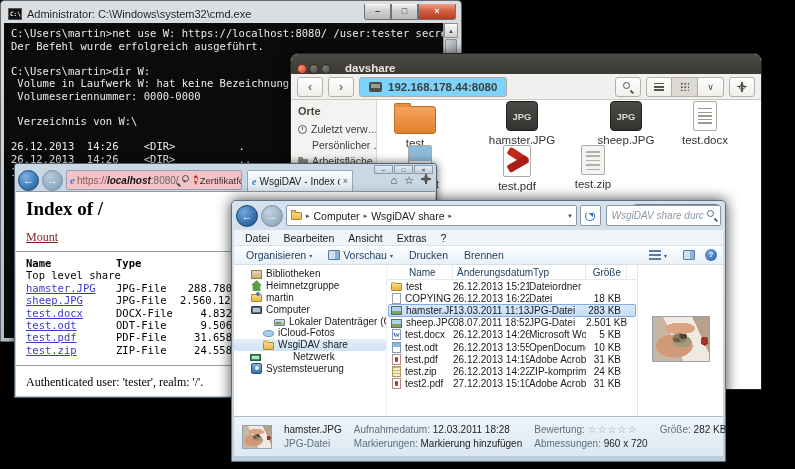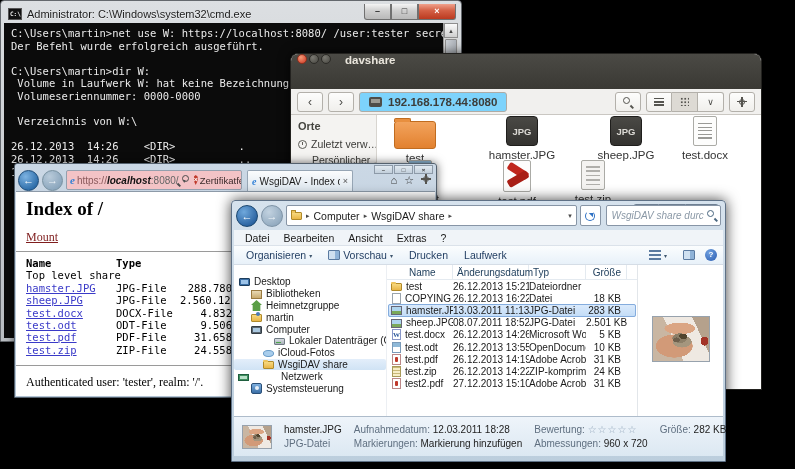--- a/index.html
+++ b/index.html
@@ -32,22 +32,22 @@
               border-left:1px solid #9a9a9a;}
   .cmd-scroll .sb-up{height:15px;background:linear-gradient(#fafafa,#cfcfcf);border:1px solid #8e8e8e;
               font-size:6px;color:#444;text-align:center;line-height:14px;}
   .cmd-scroll .sb-thumb{height:30px;margin:1px;background:linear-gradient(90deg,#cdd1d6,#aeb3ba);
               border:1px solid #8e8e8e;border-radius:1px;}
 
   
   #nautilus{left:290px;top:53px;width:472px;height:337px;z-index:2;background:#fff;
             border:1px solid #23221f;border-radius:8px 8px 0 0;overflow:hidden;
             box-shadow:0 0 12px rgba(0,0,0,.7);}
-  .n-title{height:35px;background:linear-gradient(#4b4a45,#3a3934);display:flex;
-           align-items:flex-start;padding:0 6px;gap:2px;}
+  .n-title{height:20px;background:linear-gradient(#4b4a45,#3a3934);display:flex;
+           align-items:flex-end;padding:0 6px;gap:2px;}
   .n-circle{width:10px;height:10px;border-radius:50%;}
   .n-close{background:radial-gradient(circle at 35% 30%,#f39a77,#d9543c 70%);border:1px solid #8e2f1d;}
   .n-min,.n-max{background:radial-gradient(circle at 35% 30%,#7a7972,#53524c 75%);border:1px solid #2c2b27;}
   .n-title-text{margin-left:12px;font:bold 11.5px "Liberation Sans",sans-serif;color:#e9e5dc;}
   .n-toolbar{height:26px;background:#f1f0ee;border-bottom:1px solid #cac7c2;display:flex;
              align-items:center;padding:0 6px;gap:5px;}
   .n-btn{height:20px;min-width:26px;background:linear-gradient(#fdfdfc,#f0efec);
          border:1px solid #b3b0aa;border-radius:3px;display:flex;align-items:center;
          justify-content:center;color:#4a4a47;font-size:12px;}
   .n-loc{height:20px;display:flex;align-items:center;gap:6px;padding:0 9px;
@@ -574,41 +574,37 @@
       </span>
     <span class="x-tool">
         <span class="x-tool-ico"></span>
         <span>Vorschau</span>
         <span class="x-tb-caret">▾</span>
       </span>
     <span class="x-tool">
         <span>Drucken</span>
       </span>
     <span class="x-tool">
-        <span>Laufwerk</span>
+        <span>Brennen</span>
       </span>
     <span class="x-toolsp"></span>
     <span class="x-tool">
         <span class="i-listview"></span>
         <span class="x-tb-caret">▾</span>
       </span>
     <span class="x-tool">
         <span class="x-tool-ico"></span>
       </span>
     <span class="i-help">?</span>
   </div>
   <div class="x-main">
     <div class="x-side">
       <div data-repeat="explorer.sidebar">
 
 
-          <div class="x-srow gap" style="padding-left: 5px;">
-            <span class="sicon i-desktop"></span>
-            <span>Desktop</span>
-          </div>
 
           <div class="x-srow" style="padding-left: 17px;">
             <span class="sicon i-library"></span>
             <span>Bibliotheken</span>
           </div>
 
           <div class="x-srow" style="padding-left: 17px;">
             <span class="sicon i-homegroup"></span>
             <span>Heimnetzgruppe</span>
           </div>
@@ -632,21 +628,21 @@
           <div class="x-srow" style="padding-left: 29px;">
             <span class="sicon i-cloud"></span>
             <span>iCloud-Fotos</span>
           </div>
 
           <div class="x-srow selected" style="padding-left: 29px;">
             <span class="sicon i-folder"></span>
             <span>WsgiDAV share</span>
           </div>
 
-          <div class="x-srow" style="padding-left: 4px; gap: 32px;">
+          <div class="x-srow" style="padding-left: 16px; gap: 32px;">
             <span class="sicon i-network"></span>
             <span>Netzwerk</span>
           </div>
 
           <div class="x-srow" style="padding-left: 17px;">
             <span class="sicon i-control"></span>
             <span>Systemsteuerung</span>
           </div>
 
       </div>

